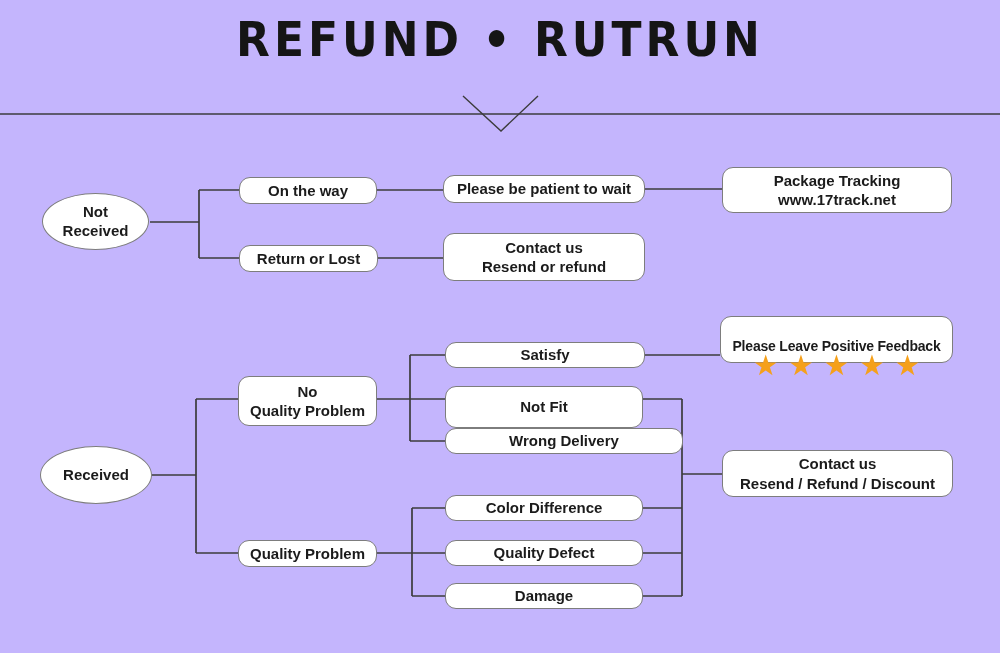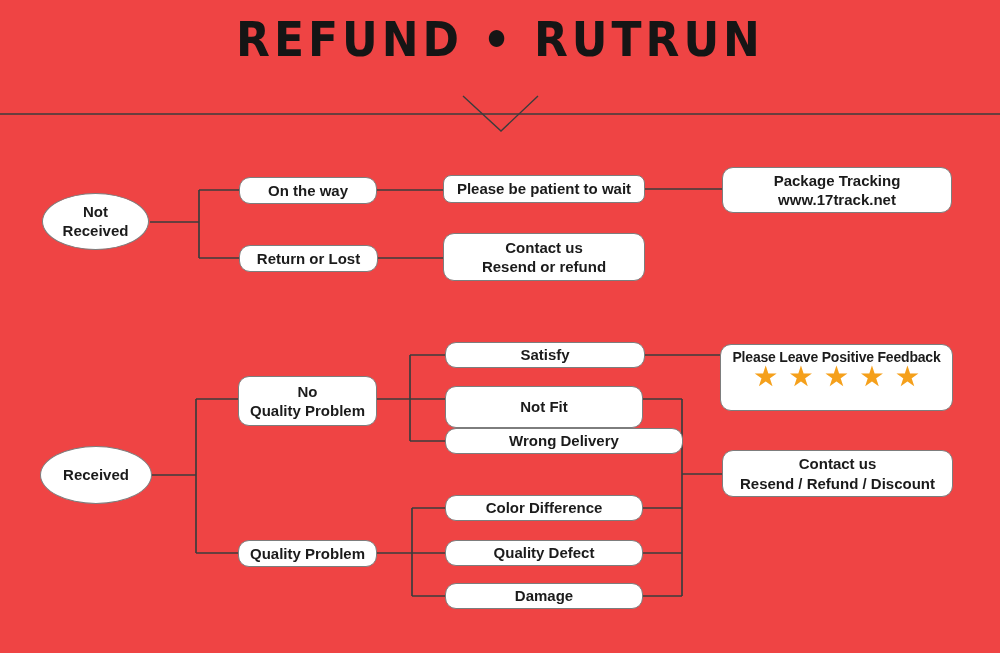--- a/index.html
+++ b/index.html
@@ -4,21 +4,21 @@
 <style>
   :root{
     --line:#3c3c3c;
     --border:#7d7d7d;
     --ink:#1b1b1b;
   }
   html,body{margin:0;padding:0;background:#fff;}
   .canvas{
     position:relative;
     width:1000px;height:653px;
-    background:#ef4444;
+    background:#c4b5fd;
     font-family:"Liberation Sans", sans-serif;
     color:var(--ink);
     overflow:hidden;
   }
   .title{
     position:absolute;left:0;top:14px;width:1000px;
     margin:0;text-align:center;
     font-family:"DejaVu Sans", sans-serif;
     font-weight:bold;font-size:44px;letter-spacing:4px;
     color:#151515;
@@ -32,32 +32,32 @@
     display:flex;flex-direction:column;align-items:center;justify-content:center;
     font-size:15px;font-weight:600;line-height:1.3;text-align:center;
     white-space:nowrap;
   }
   .ellipse{border-radius:50%;line-height:1.25;}
   
   #n-not-received {left:42px; top:193px; width:107px;height:57px;}
   #n-received     {left:40px; top:446px; width:112px;height:58px;}
   #n-on-the-way   {left:239px;top:177px; width:138px;height:27px;}
   #n-return-lost  {left:239px;top:245px; width:139px;height:27px;}
-  #n-patient      {left:443px;top:175px; width:202px;height:28px;border-radius:8px;}
+  #n-patient      {left:443px;top:175px; width:202px;height:28px;}
   #n-tracking     {left:722px;top:167px; width:230px;height:46px;}
   #n-contact-resend{left:443px;top:233px;width:202px;height:48px;}
   #n-no-quality   {left:238px;top:376px; width:139px;height:50px;}
   #n-quality      {left:238px;top:540px; width:139px;height:27px;}
   #n-satisfy      {left:445px;top:342px; width:200px;height:26px;}
   #n-not-fit      {left:445px;top:386px; width:198px;height:42px;}
   #n-wrong-delivery{left:445px;top:428px;width:238px;height:26px;}
   #n-color-diff   {left:445px;top:495px; width:198px;height:26px;}
   #n-quality-defect{left:445px;top:540px;width:198px;height:26px;}
   #n-damage       {left:445px;top:583px; width:198px;height:26px;}
-  #n-feedback     {left:720px;top:344px; width:233px;height:67px;justify-content:flex-start;padding-top:3px;}
+  #n-feedback     {left:720px;top:316px; width:233px;height:47px;justify-content:flex-start;padding-top:20px;}
   #n-contact      {left:722px;top:450px; width:231px;height:47px;}
   .fb-title{font-size:14px;font-weight:bold;letter-spacing:-0.2px;}
   .stars{display:flex;align-items:center;justify-content:center;gap:13px;margin-top:-2px;}
   .star{font-size:25px;line-height:1;}
 </style>
 </head>
 <body>
 
 <div class="canvas">
 

